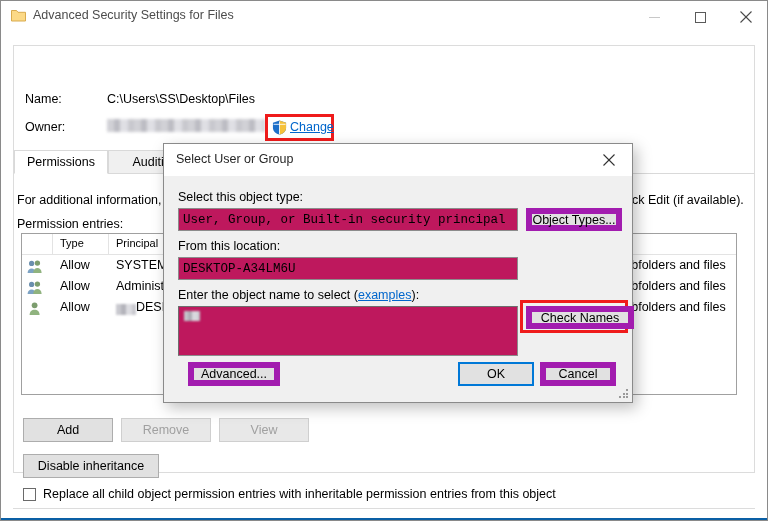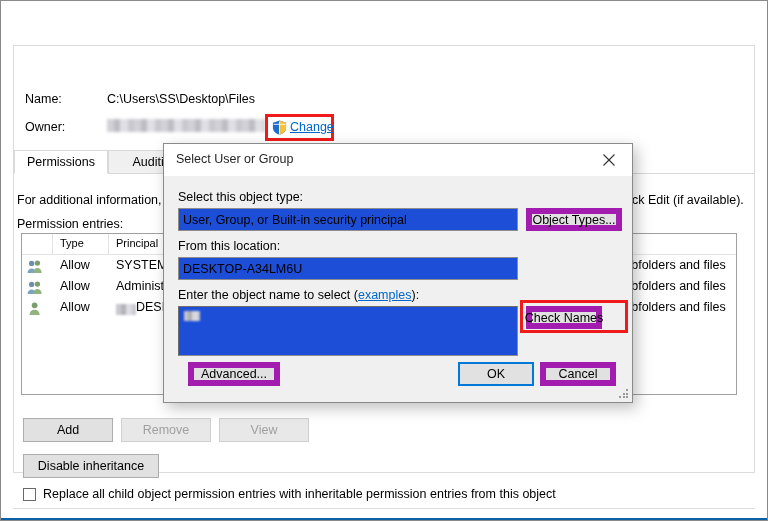--- a/index.html
+++ b/index.html
@@ -321,29 +321,29 @@
     justify-content: center;
   }
   .m-lbl {
     position: absolute;
     font-size: 12.5px;
     color: #000;
     white-space: nowrap;
   }
   .m-input {
     position: absolute;
-    background: #1d4ed8;
+    background: #be185d;
     border: 1px solid #8c8c8c;
     box-sizing: border-box;
     font-size: 12.5px;
     color: #000;
     padding: 2px 4px;
     display: flex;
     align-items: center;
-    font-family: Liberation Sans, sans-serif;
+    font-family: Liberation Mono, monospace;
   }
   .m-btn {
     position: absolute;
     box-sizing: border-box;
     background: #e1e1e1;
     border: 6px solid #a21caf;
     font-size: 12.5px;
     color: #000;
     display: flex;
     align-items: center;
@@ -380,21 +380,21 @@
     background: repeating-linear-gradient(90deg,#c4c4ca 0 4px,#adadb5 4px 8px,#d8d8dd 8px 14px);
     filter: blur(1.2px);
   }
   .checknames-hl {
     position: absolute;
     left: 356px; top: 156px;
     width: 108px; height: 33px;
     border: 3px solid #ef1b1b;
     box-sizing: border-box;
   }
-  .m-check-btn  { left: 362px; top: 162px; width: 76px; height: 23px; }
+  .m-check-btn  { left: 362px; top: 162px; width: 108px; height: 23px; }
 
   .m-adv-btn    { left: 24px;  top: 218px; width: 92px; height: 24px; }
   .m-ok-btn     { left: 294px; top: 218px; width: 76px; height: 24px; }
   .m-cancel-btn { left: 376px; top: 218px; width: 76px; height: 24px; }
 
   .resize-grip {
     position: absolute;
     right: 3px; bottom: 3px;
     width: 10px; height: 10px;
   }
@@ -410,20 +410,44 @@
     font-size: 12.5px;
     color: #000;
     white-space: nowrap;
   }
 </style>
 </head>
 <body>
 
 <div id="root">
 
+  <div class="titlebar">
+    <svg class="title-folder-icon" viewBox="0 0 15 13">
+      <path d="M0.5 1.5h5l1.5 1.8h7.5v8.7H0.5z" fill="#fcd986" stroke="#d9ab4e" stroke-width="1"></path>
+    </svg>
+    <div class="title-text">Advanced Security Settings for Files</div>
+    <div class="wincontrols">
+      <div class="winbtn">
+        <svg width="11" height="11" viewBox="0 0 11 11">
+            <line x1="0" y1="5.5" x2="11" y2="5.5" stroke="#c8c8c8" stroke-width="1"></line>
+          </svg>
+      </div>
+      <div class="winbtn">
+        <svg width="11" height="11" viewBox="0 0 11 11">
+            <rect x="0.5" y="0.5" width="10" height="10" fill="none" stroke="#5a5a5a" stroke-width="1"></rect>
+          </svg>
+      </div>
+      <div class="winbtn">
+        <svg width="12" height="12" viewBox="0 0 12 12">
+            <line x1="0.5" y1="0.5" x2="11.5" y2="11.5" stroke="#4a4a4a" stroke-width="1.1"></line>
+            <line x1="11.5" y1="0.5" x2="0.5" y2="11.5" stroke="#4a4a4a" stroke-width="1.1"></line>
+          </svg>
+      </div>
+    </div>
+  </div>
 
   <div class="client">
 
     <div class="panel"></div>
 
     <div class="lbl name-label">Name:</div>
     <div class="lbl name-value">C:\Users\SS\Desktop\Files</div>
     <div class="lbl owner-label">Owner:</div>
     <div class="owner-blur"></div>
 

